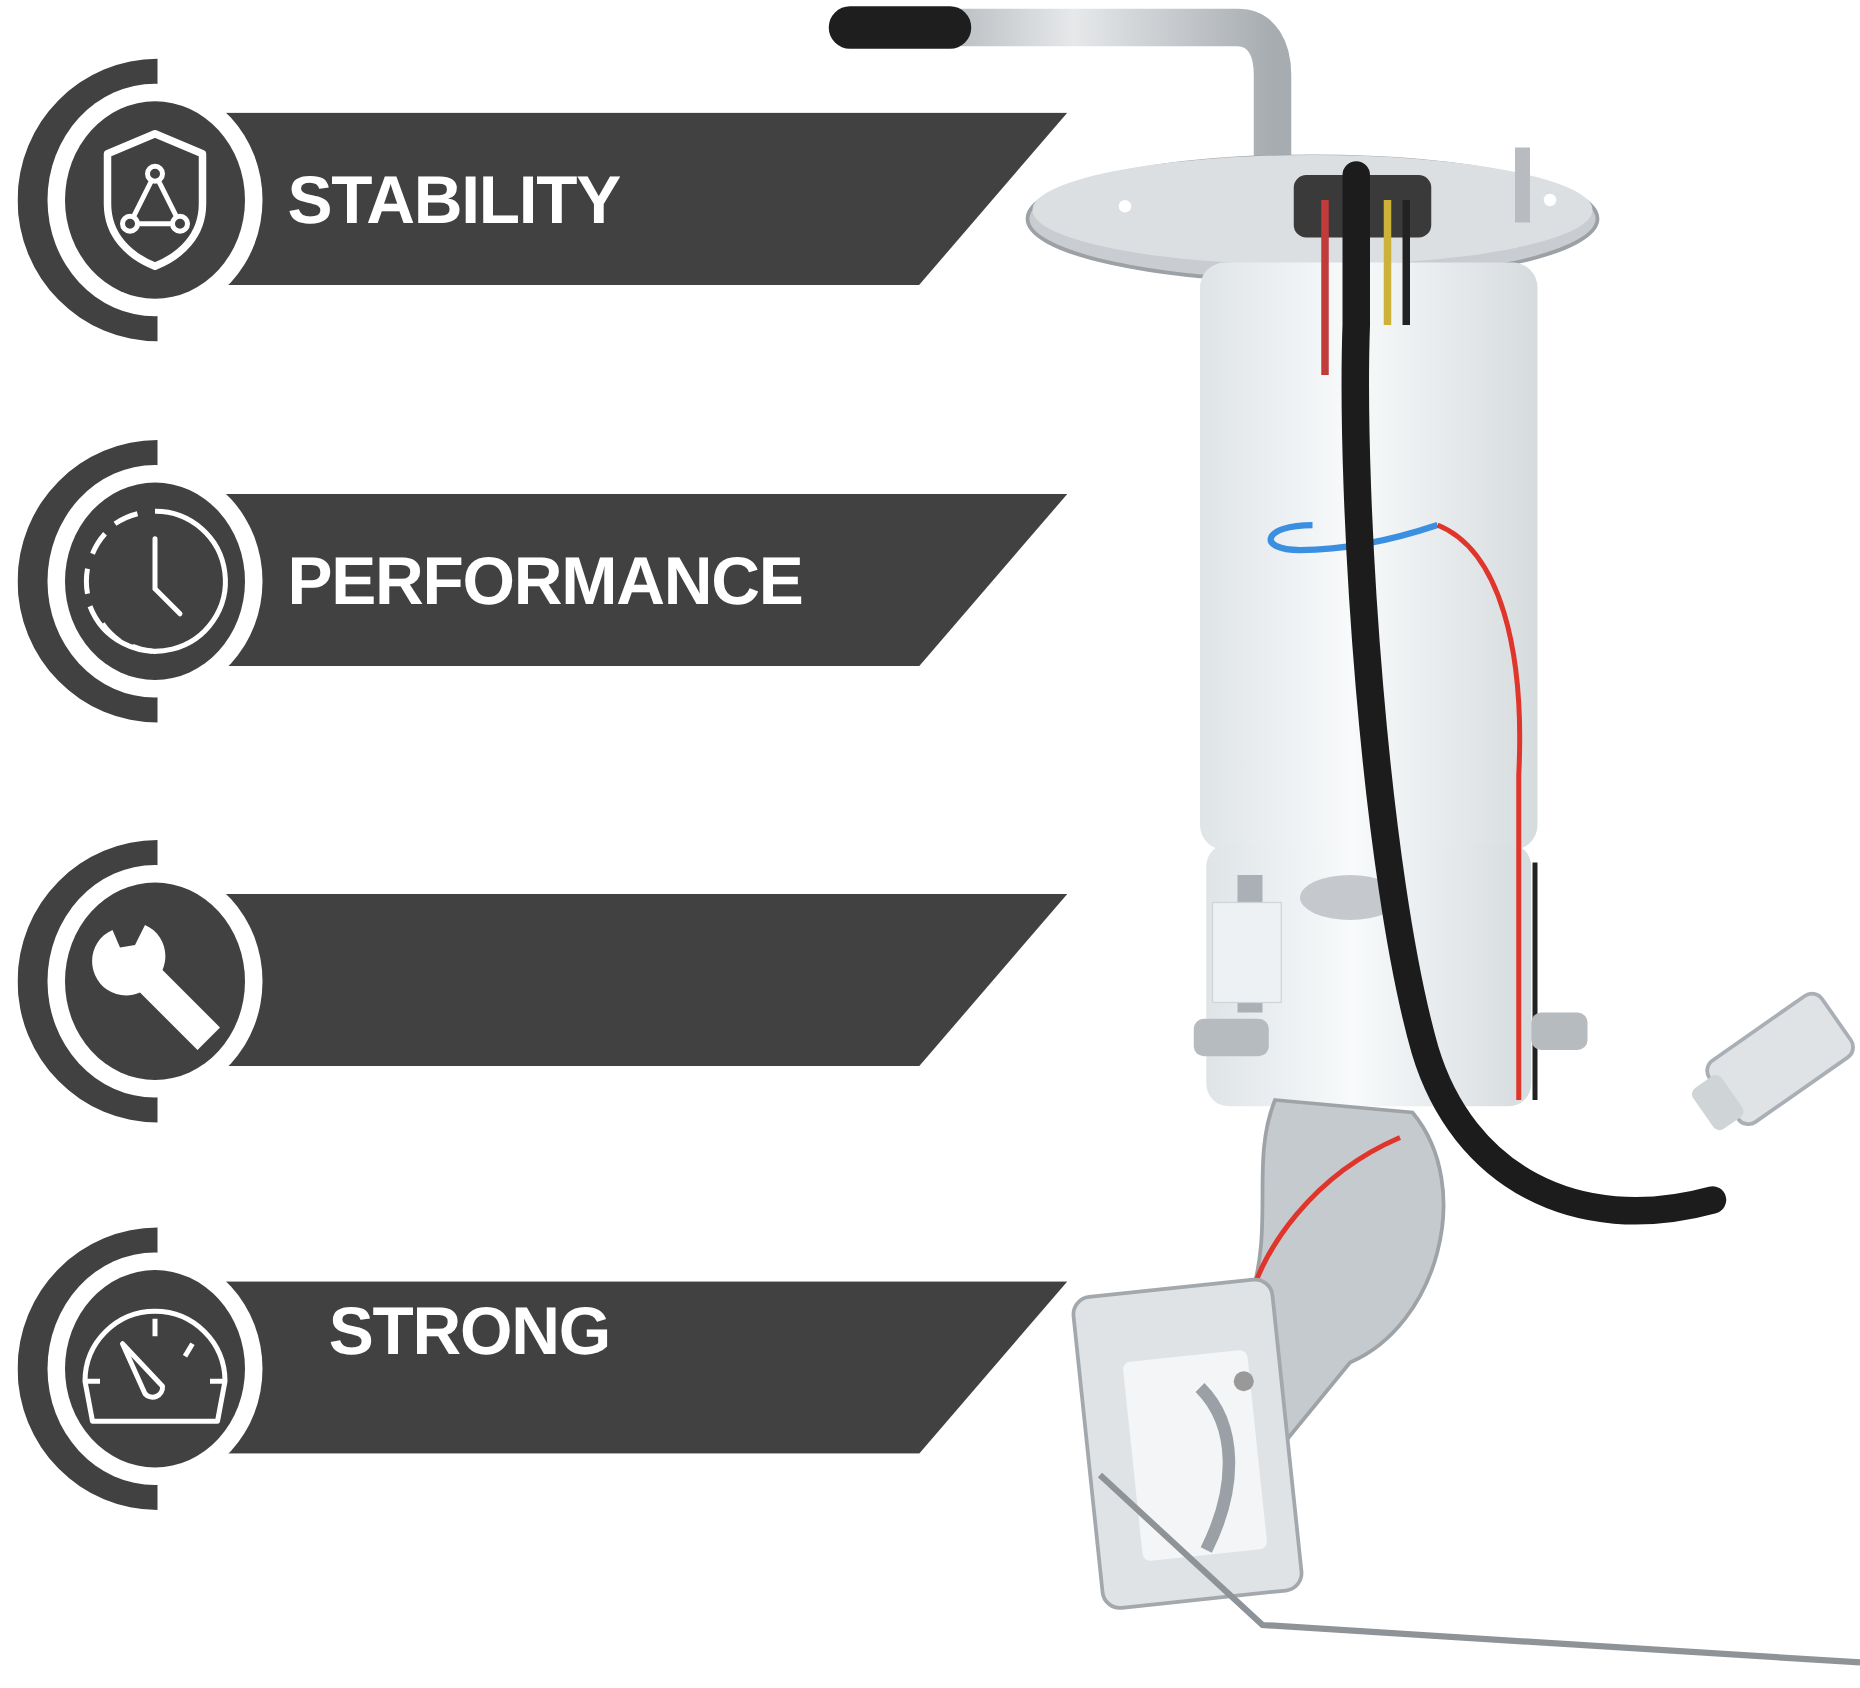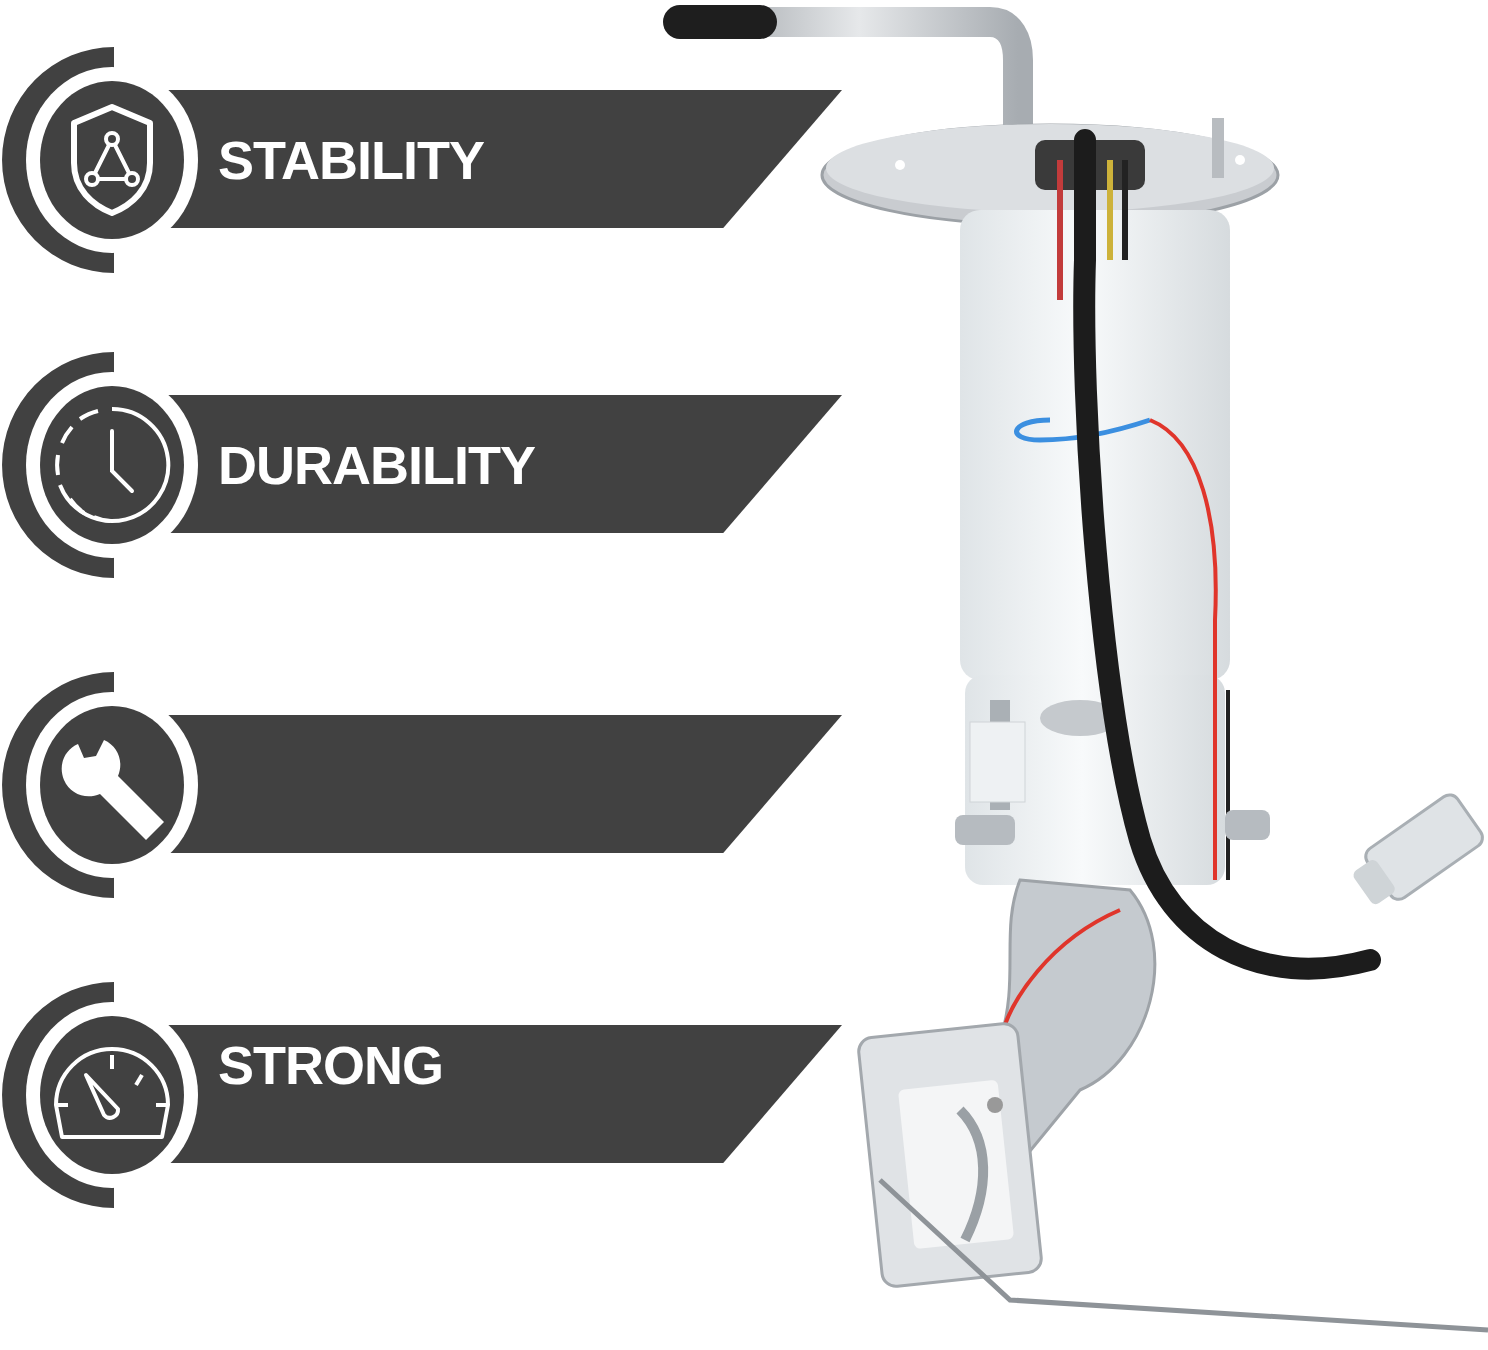--- a/index.html
+++ b/index.html
@@ -1,40 +1,40 @@
 <!DOCTYPE html>
 <html><head>
 <meta charset="utf-8">
 <style>
   html, body { margin: 0; padding: 0; }
   body {
     width: 1488px; height: 1350px; background: #ffffff; position: relative; overflow: hidden;
     font-family: "Liberation Sans", "DejaVu Sans", sans-serif;
   }
-  .feature { position: absolute; left: 0; width: 860px; height: 230px; padding-left: 48px; }
+  .feature { position: absolute; left: 12px; width: 860px; height: 230px; padding-left: 48px; }
   .outer-arc { position: absolute; left: 2px; top: 0; width: 224px; height: 230px; }
   .banner {
     position: absolute; left: 100px; top: 45px; width: 742px; height: 138px;
     background: #414141;
     clip-path: polygon(0 0, 100% 0, 84% 100%, 0 100%);
   }
   .badge {
     position: absolute; left: 26px; top: 22px; width: 172px; height: 186px; border-radius: 50%;
     background: #ffffff;
   }
   .badge-inner {
     position: absolute; left: 14px; top: 14px; width: 144px; height: 158px; border-radius: 50%;
     background: #414141; display: flex; align-items: center; justify-content: center;
   }
   .label {
     position: absolute; left: 218px; color: #ffffff; font-weight: bold; font-size: 54px;
     letter-spacing: -1px; line-height: 56px; white-space: nowrap;
   }
   .label.single { top: 87px; }
-  .label.double { top: 57px; }
+  .label.double { top: 57px; margin-left: 33px; }
   .product {
     position: absolute; left: 660px; top: 0; width: 828px; height: 1350px;
   }
 </style>
 </head>
 <body>
 
 <div class="feature" style="top:45px;">
   <svg class="outer-arc" viewBox="0 0 224 230">
     <path d="M112 2 A112 113 0 0 0 112 228 L112 200 A84 86 0 0 1 112 30 Z" fill="#414141"></path>
@@ -65,21 +65,21 @@
         <path d="M62 6 A56 56 0 1 1 10 82" fill="none" stroke="#fff" stroke-width="4"></path>
         <path d="M8 72 A56 56 0 0 1 8 52" fill="none" stroke="#fff" stroke-width="4"></path>
         <path d="M12 40 A56 56 0 0 1 22 24" fill="none" stroke="#fff" stroke-width="4"></path>
         <path d="M30 16 A56 56 0 0 1 48 8" fill="none" stroke="#fff" stroke-width="4"></path>
         <path d="M20 96 A56 56 0 0 0 34 110" fill="none" stroke="#fff" stroke-width="4"></path>
         <path d="M44 114 A56 56 0 0 0 60 118" fill="none" stroke="#fff" stroke-width="4"></path>
         <path d="M62 28 L62 68 L82 88" fill="none" stroke="#fff" stroke-width="4" stroke-linecap="round"></path>
       </svg>
     </div>
   </div>
-  <div class="label single">DURABILITY</div>
+  <div class="label single">PERFORMANCE</div>
 </div>
 
 <div class="feature" style="top:670px;">
   <svg class="outer-arc" viewBox="0 0 224 230">
     <path d="M112 2 A112 113 0 0 0 112 228 L112 200 A84 86 0 0 1 112 30 Z" fill="#414141"></path>
   </svg>
   <div class="banner"></div>
   <div class="badge">
     <div class="badge-inner" style="overflow:visible;">
       <svg width="150" height="150" viewBox="0 0 150 150" style="position:absolute;left:-2px;top:4px;">

